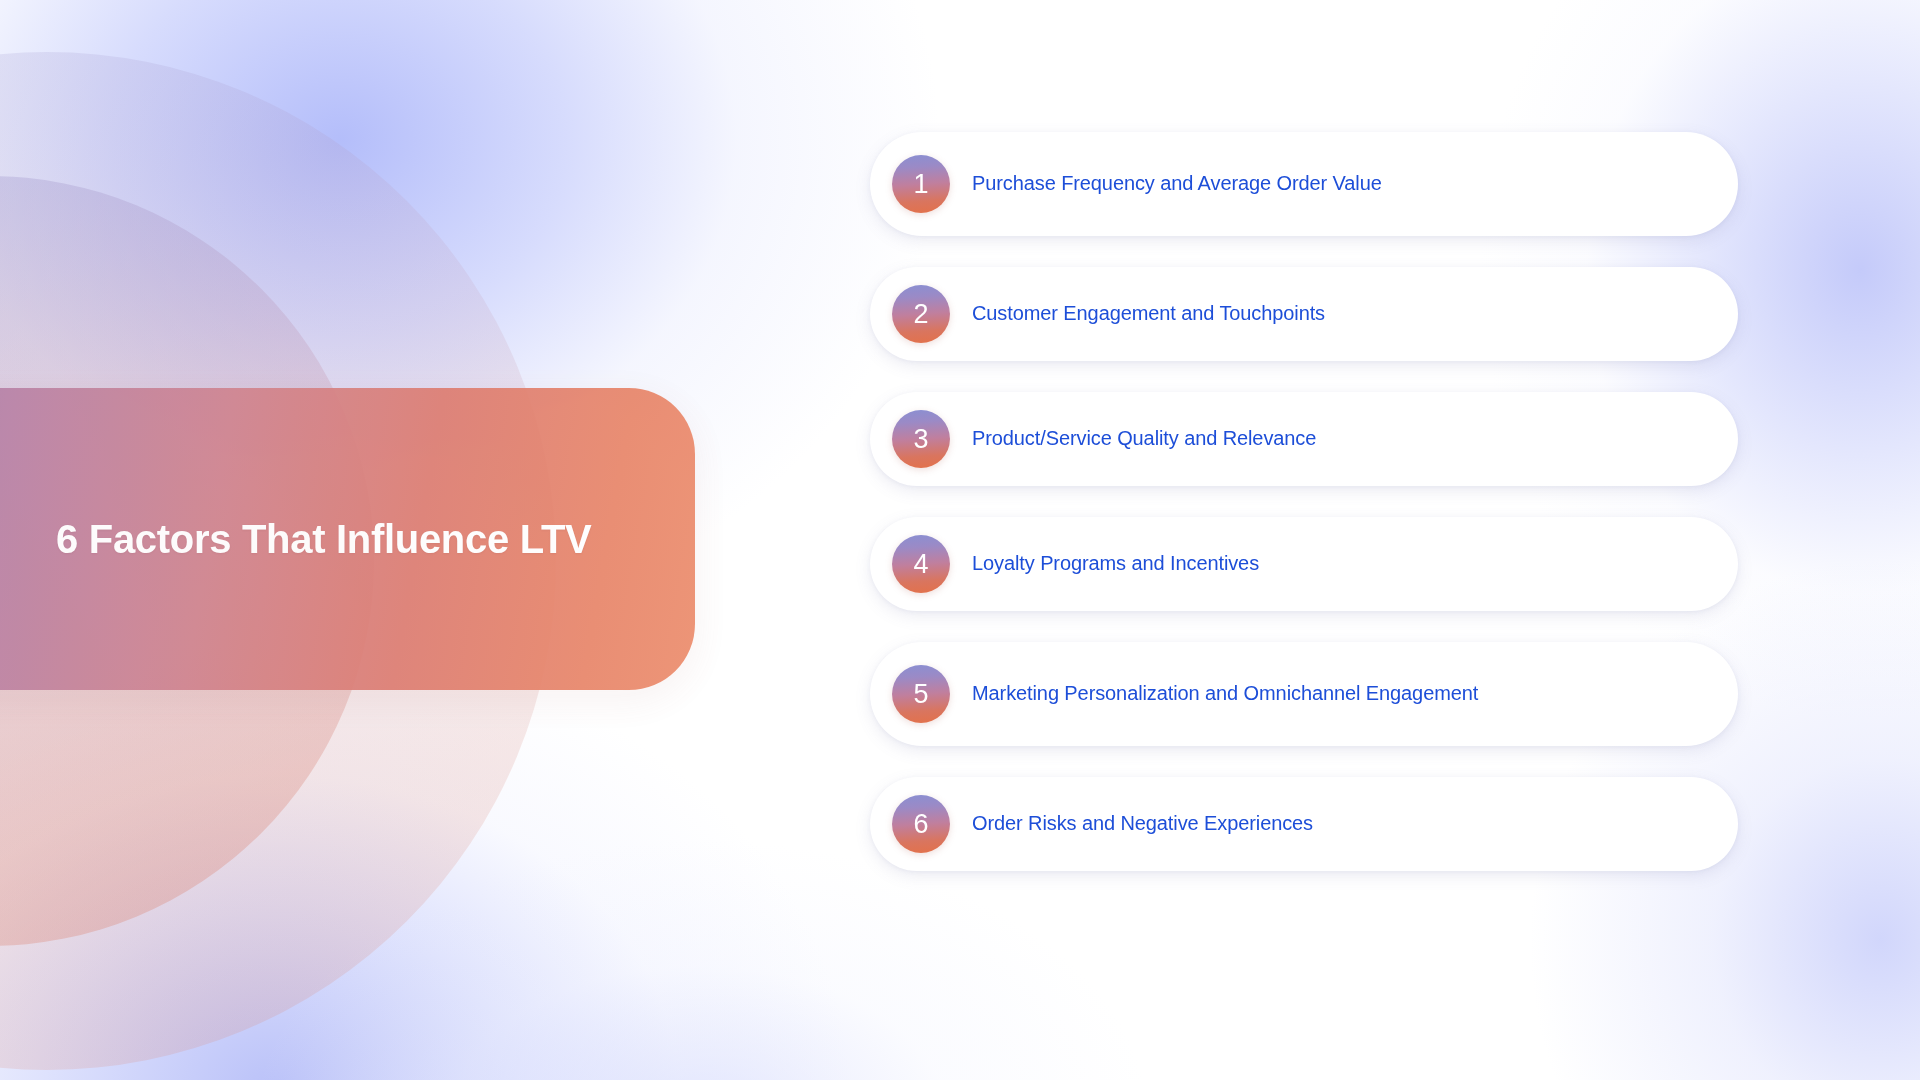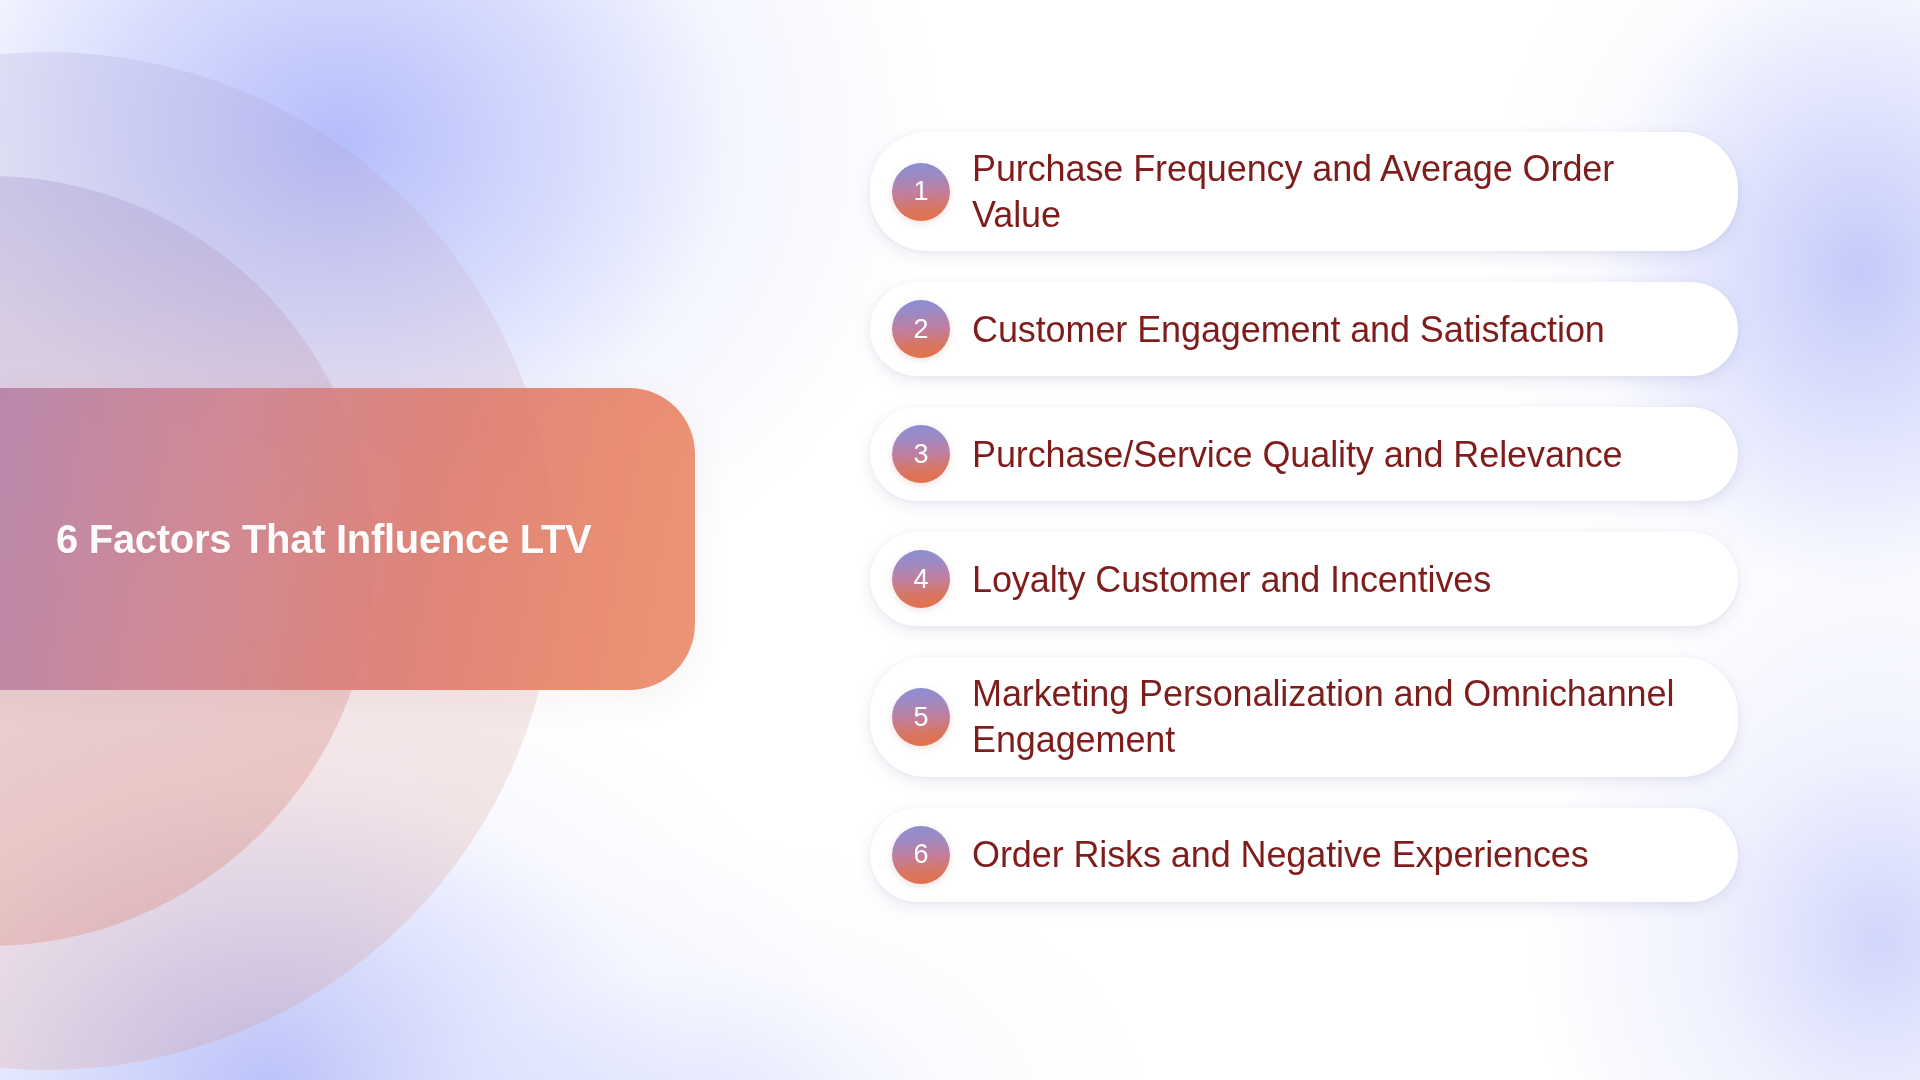--- a/index.html
+++ b/index.html
@@ -155,22 +155,22 @@
     justify-content:center;
     color:#ffffff;
     font-size:27px;
     font-weight:400;
     line-height:1;
     box-shadow:0 2px 7px rgba(180,110,100,0.22);
   }
 
   .factor-label {
     flex:1 1 auto;
-    color:#7f1d1d;
-    font-size:36px;
+    color:#1d4ed8;
+    font-size:20px;
     font-weight:500;
     line-height:1.27;
     letter-spacing:-0.1px;
   }
 </style>
 </head>
 <body>
 
 <div id="stage">
 
@@ -189,31 +189,31 @@
 
   <div class="factor-list">
 
     <div class="factor-pill is-tall">
       <div class="factor-badge">1</div>
       <div class="factor-label">Purchase Frequency and Average Order Value</div>
     </div>
 
     <div class="factor-pill">
       <div class="factor-badge">2</div>
-      <div class="factor-label">Customer Engagement and Satisfaction</div>
+      <div class="factor-label">Customer Engagement and Touchpoints</div>
     </div>
 
     <div class="factor-pill">
       <div class="factor-badge">3</div>
-      <div class="factor-label">Purchase/Service Quality and Relevance</div>
+      <div class="factor-label">Product/Service Quality and Relevance</div>
     </div>
 
     <div class="factor-pill">
       <div class="factor-badge">4</div>
-      <div class="factor-label">Loyalty Customer and Incentives</div>
+      <div class="factor-label">Loyalty Programs and Incentives</div>
     </div>
 
     <div class="factor-pill is-tall">
       <div class="factor-badge">5</div>
       <div class="factor-label">Marketing Personalization and Omnichannel Engagement</div>
     </div>
 
     <div class="factor-pill">
       <div class="factor-badge">6</div>
       <div class="factor-label">Order Risks and Negative Experiences</div>

